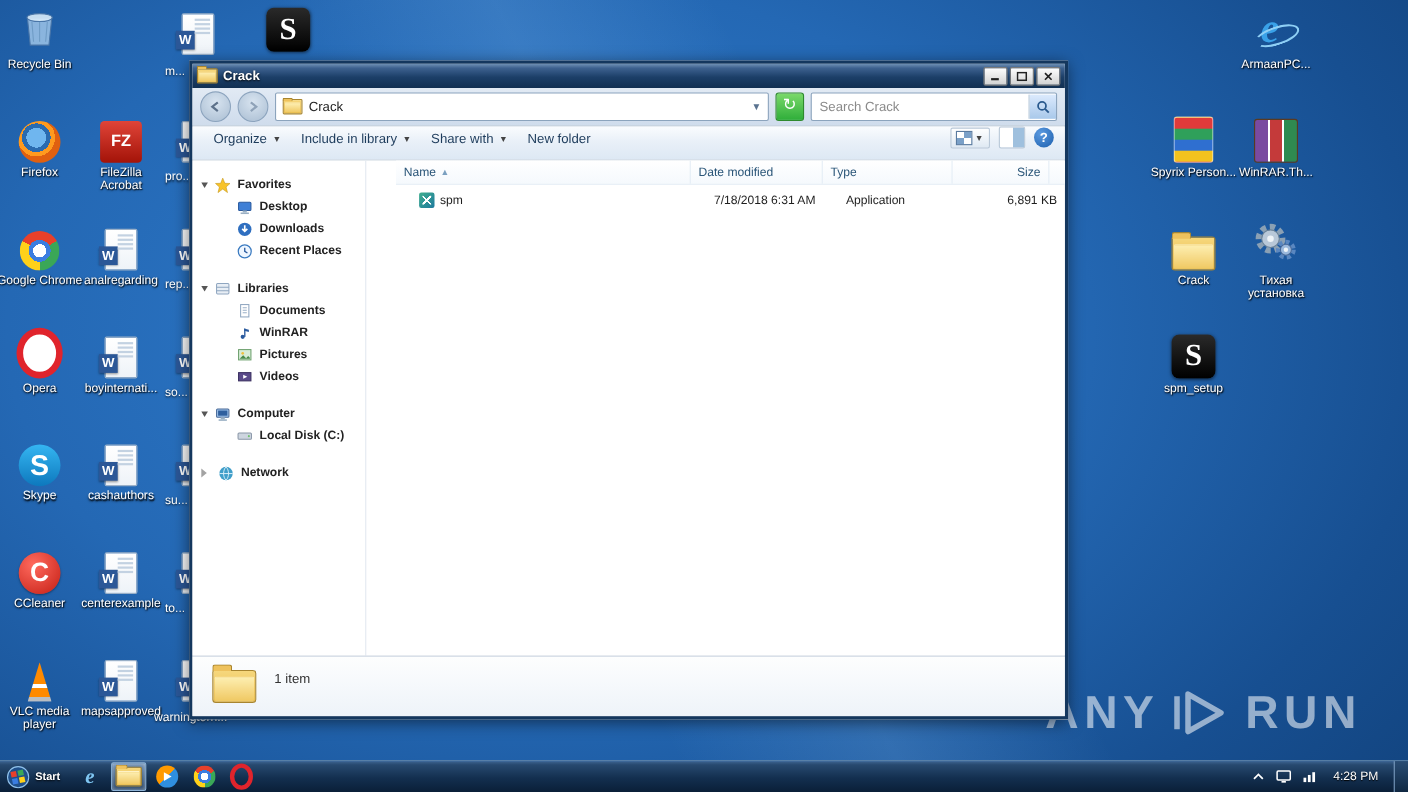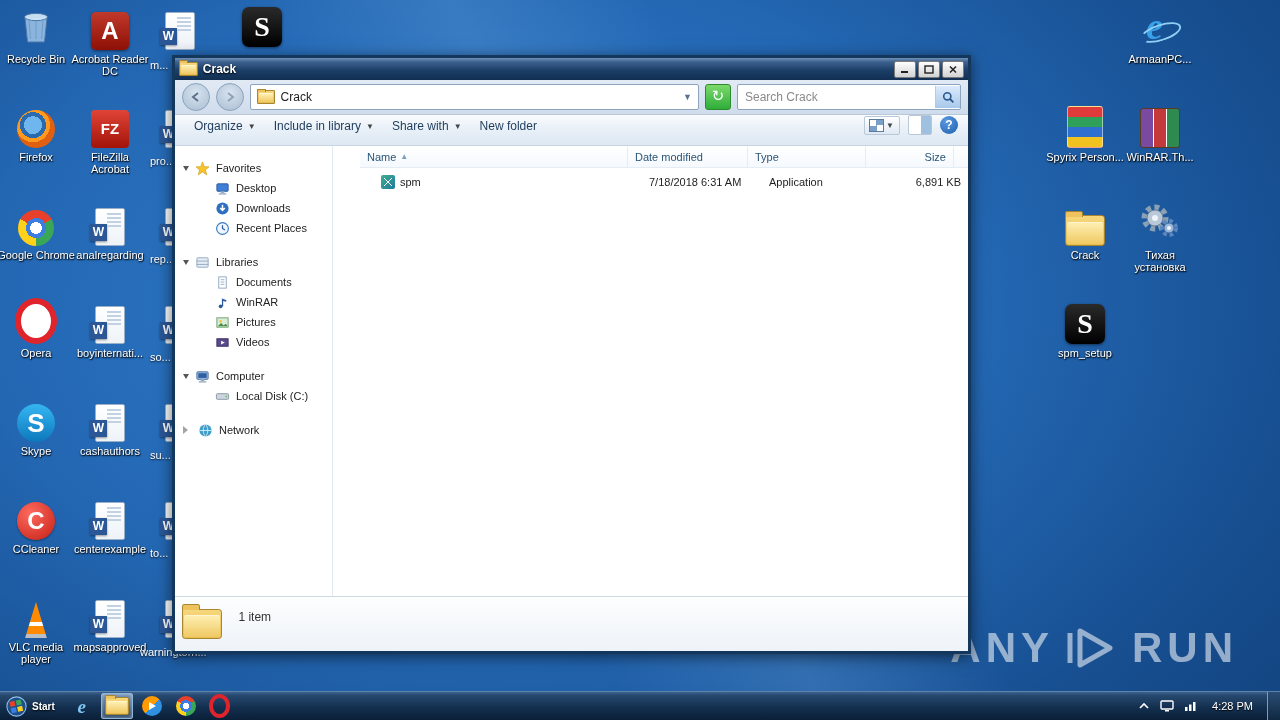--- a/index.html
+++ b/index.html
@@ -94,41 +94,41 @@
     background:linear-gradient(#fff,#dfe9f3);}
   .gridico{display:inline-block;width:13px;height:11px;
     background:conic-gradient(#7aa0c8 0 25%,#fff 0 50%,#7aa0c8 0 75%,#fff 0);outline:1px solid #5a7ba0;}
   .panebtn{width:22px;height:18px;border:1px solid #b9c8d8;border-radius:2px;
     background:linear-gradient(90deg,#fff 0 55%,#9fc0de 55%);}
   .helpbtn{width:18px;height:18px;border-radius:50%;background:radial-gradient(circle at 35% 30%,#5a9ae0,#1d5fae);
     color:#fff;font:bold 12px/18px "Liberation Sans",sans-serif;text-align:center;}
   .helpbtn::before{content:"?";}
   .main{flex:1;display:flex;background:#fff;min-height:0;}
   .sidebar{width:158px;border-right:1px solid #e3e9f0;padding-top:12px;box-sizing:border-box;font-size:11px;color:#222;overflow:hidden;}
-  .tgroup{margin-bottom:14px;}
+  .tgroup{margin-bottom:14px;font-weight:bold;}
   .titem{height:20px;display:flex;align-items:center;gap:6px;padding-left:8px;}
   .titem.child{padding-left:40px;}
   .tri-e{width:0;height:0;border:3.5px solid transparent;border-top:5px solid #565656;margin-top:4px;}
   .tri-c{width:0;height:0;border:4px solid transparent;border-left:5px solid #a3a3a3;}
   .si{width:15px;height:15px;flex:0 0 15px;}
   .files{flex:1;display:flex;flex-direction:column;min-width:0;align-items:flex-end;}
   .heads{height:21px;display:flex;border-bottom:1px solid #e4edf5;background:linear-gradient(#fff,#f5f9fd);
     font-size:11px;color:#2a5578;}
   .hcell{display:flex;align-items:center;padding:0 7px;border-right:1px solid #e4edf5;box-sizing:border-box;gap:4px;}
   .sortarr{font-size:8px;color:#7ba0c0;}
   .c-name{width:268px;}.c-date{width:120px;}.c-type{width:118px;}.c-size{width:88px;justify-content:flex-end;}
   .c-fill{flex:1;border-right:none;}
   .frow{height:20px;display:flex;align-items:center;font-size:11px;color:#1e1e1e;margin-top:4px;}
   .fcell{padding:0 7px;box-sizing:border-box;display:flex;align-items:center;gap:5px;}
   .appico{width:14px;height:14px;border-radius:2px;background:linear-gradient(135deg,#3fae8f,#1f7a9e);position:relative;flex:0 0 14px;}
   .appico::before{content:"";position:absolute;left:3px;top:3px;right:3px;bottom:3px;
     background:linear-gradient(45deg,transparent 44%,#fff 44% 56%,transparent 56%),
                linear-gradient(-45deg,transparent 44%,#fff 44% 56%,transparent 56%);}
   .statusbar{height:54px;border-top:1px solid #cdd8e4;background:linear-gradient(#fdfefe,#eef3f9);
-    display:flex;align-items:center;padding-left:7px;gap:16px;}
+    display:flex;align-items:center;padding-left:18px;gap:16px;}
   .statustext{font-size:12px;color:#333;margin-top:-14px;}
   
   .taskbar{position:absolute;left:0;bottom:0;width:1280px;height:28px;z-index:20;
     background:linear-gradient(180deg,#3c6390 0%,#27496f 12%,#132f4f 55%,#0a1f38 100%);
     display:flex;align-items:center;border-top:1px solid #5e83a8;}
   .startbtn{display:flex;align-items:center;gap:5px;padding:0 10px 0 6px;height:100%;}
   .startlabel{color:#fff;font-size:10px;font-weight:bold;text-shadow:0 1px 2px #000;}
   .qslot{width:30px;height:24px;display:flex;align-items:center;justify-content:center;margin:0 2px;border-radius:2px;}
   .qslot.active{border:1px solid #8fb4d8;background:linear-gradient(rgba(190,220,255,.45),rgba(120,170,230,.25));box-shadow:inset 0 0 4px rgba(255,255,255,.5);}
   .q-ie{font:bold italic 19px/1 "Liberation Serif",serif;color:#7fc6f2;}
@@ -193,26 +193,20 @@
       </span>
     <span class="dlabel">CCleaner</span>
   </div>
   <div class="cell" style="left:-6px;top:596px">
     <span class="dicon">
         <span class="i-vlc"></span>
       </span>
     <span class="dlabel">VLC media player</span>
   </div>
 
-  <div class="cell" style="left:68px;top:8px">
-    <span class="dicon">
-        <span class="i-acrobat"></span>
-      </span>
-    <span class="dlabel">Acrobat Reader DC</span>
-  </div>
   <div class="cell" style="left:68px;top:106px">
     <span class="dicon">
         <span class="i-filezilla"></span>
       </span>
     <span class="dlabel">FileZilla Acrobat</span>
   </div>
   <div class="cell" style="left:68px;top:204px">
     <span class="dicon">
         <span class="i-word"></span>
       </span>

